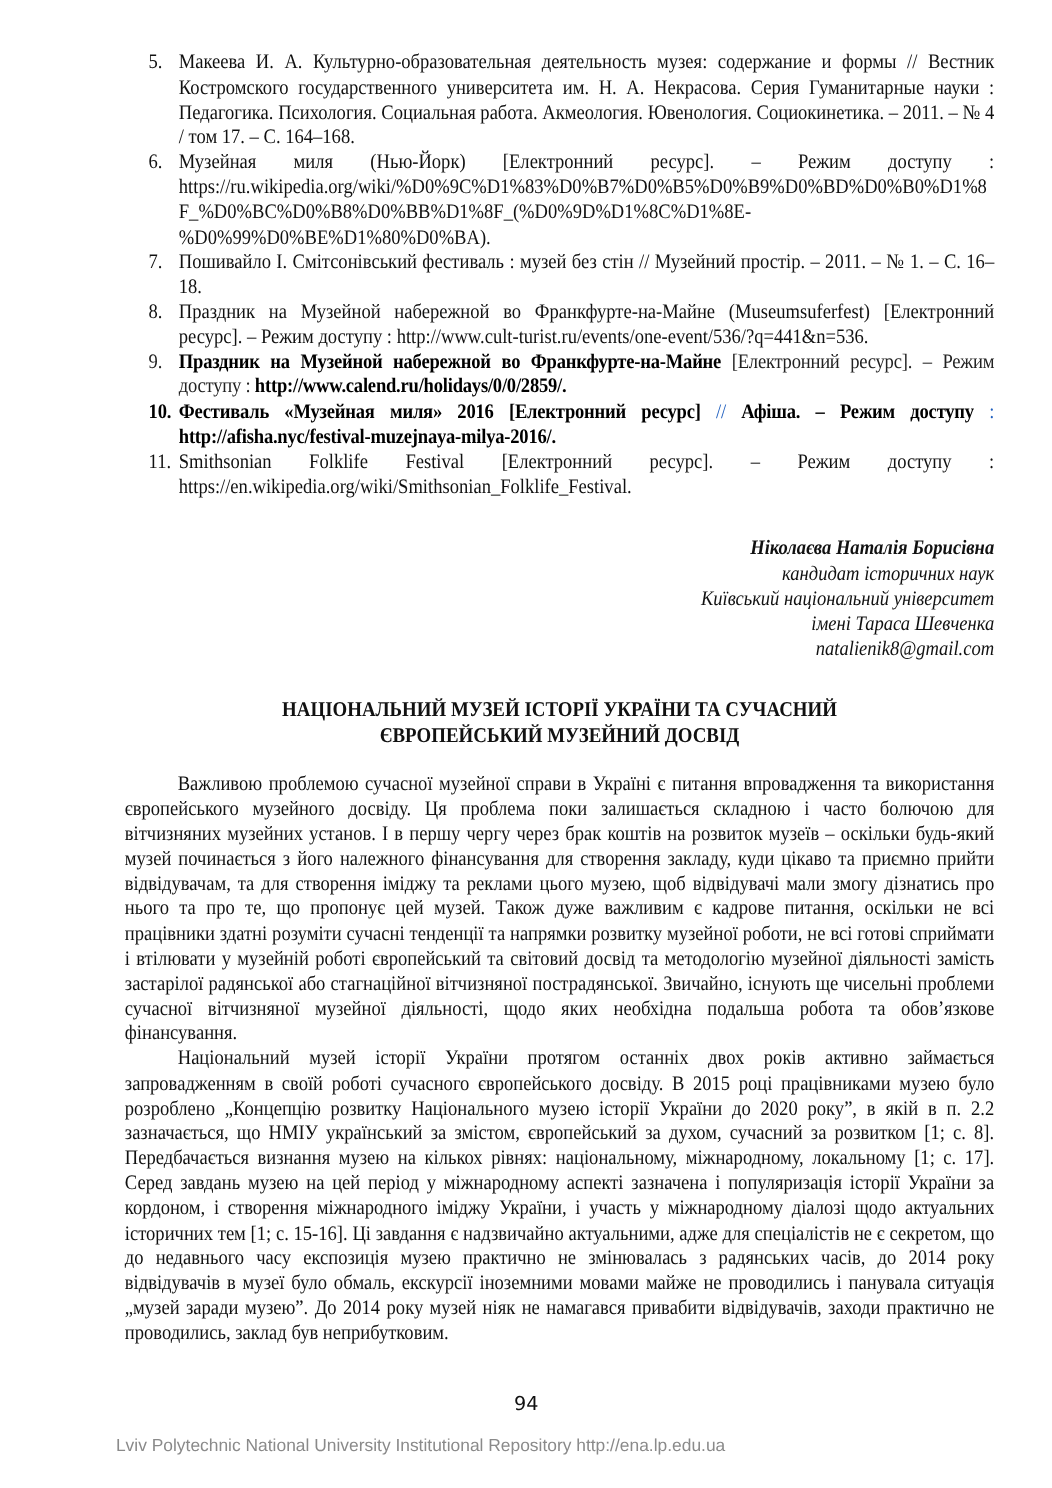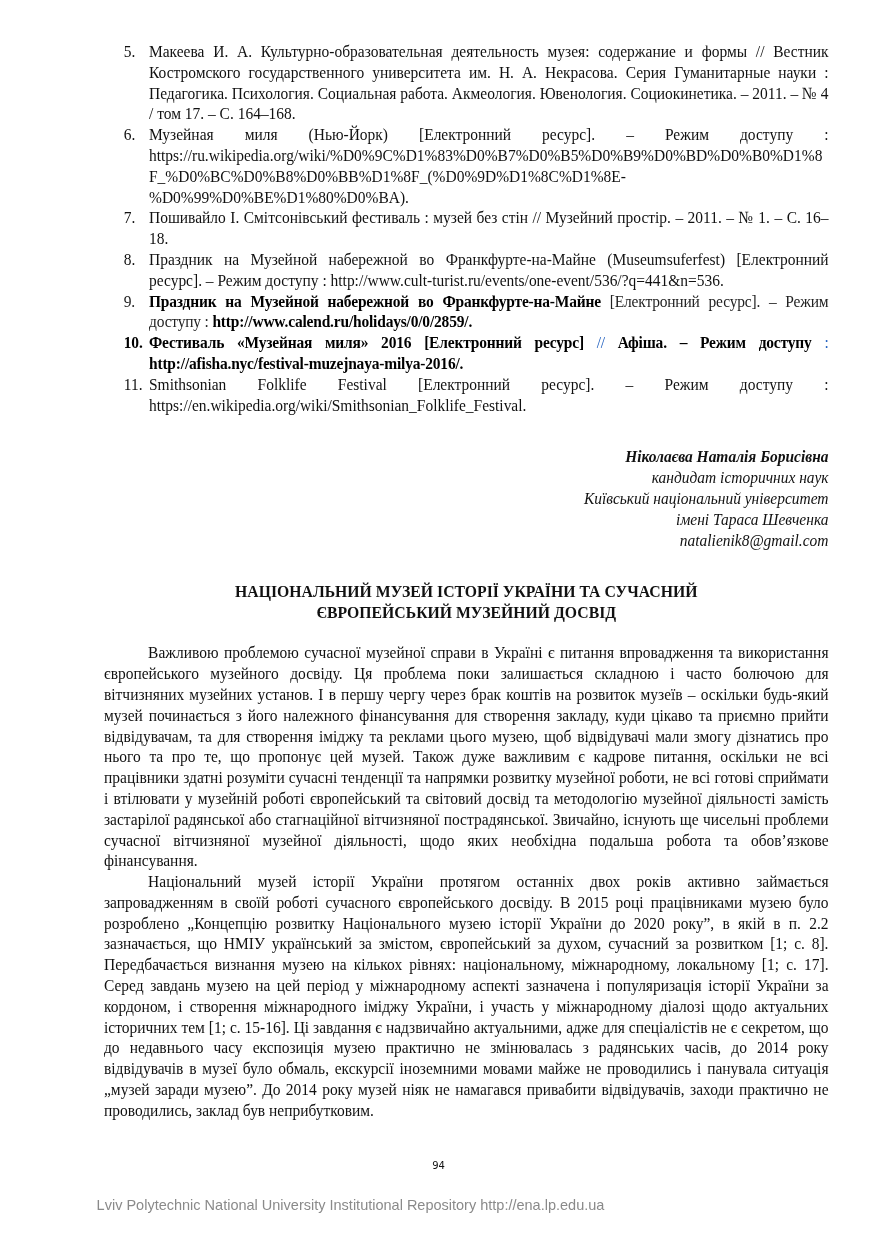--- a/index.html
+++ b/index.html
@@ -14,21 +14,21 @@
   .ref .txt { word-break: normal; overflow-wrap: anywhere; }
   .ref.dark { color: #000; font-weight: bold; letter-spacing: -0.2px; }
   .ref .light { font-weight: normal; color: #222; }
   .ref .blue { color: #1f5fbf; font-weight: normal; }
   .author { margin-top: 31px; text-align: right; font-style: italic; font-size: 17.2px; line-height: 20.8px; }
   .author .name { font-weight: bold; }
   .title { margin-top: 30px; text-align: center; font-weight: bold; font-size: 17.5px; line-height: 20.5px; }
   .para { margin: 0; font-size: 17.2px; line-height: 20.8px; text-align: justify; text-indent: 49px; }
   .p1 { margin-top: 21px; }
   .page-num { position: absolute; top: 1160px; left: 0; width: 877px; text-align: center;
-              font-family: "DejaVu Sans", sans-serif; font-size: 10px; color: #111; }
+              font-family: "DejaVu Sans", sans-serif; font-size: 16px; color: #111; }
   .footer { position: absolute; top: 1197px; left: 0; width: 701px; text-align: center;
             font-family: "Liberation Sans", sans-serif; font-size: 14.5px; color: #8a8a8a; }
 </style>
 </head>
 <body>
 
 <div class="page">
  <div class="sx">
   <ol class="ref-list">
     <li class="ref">

